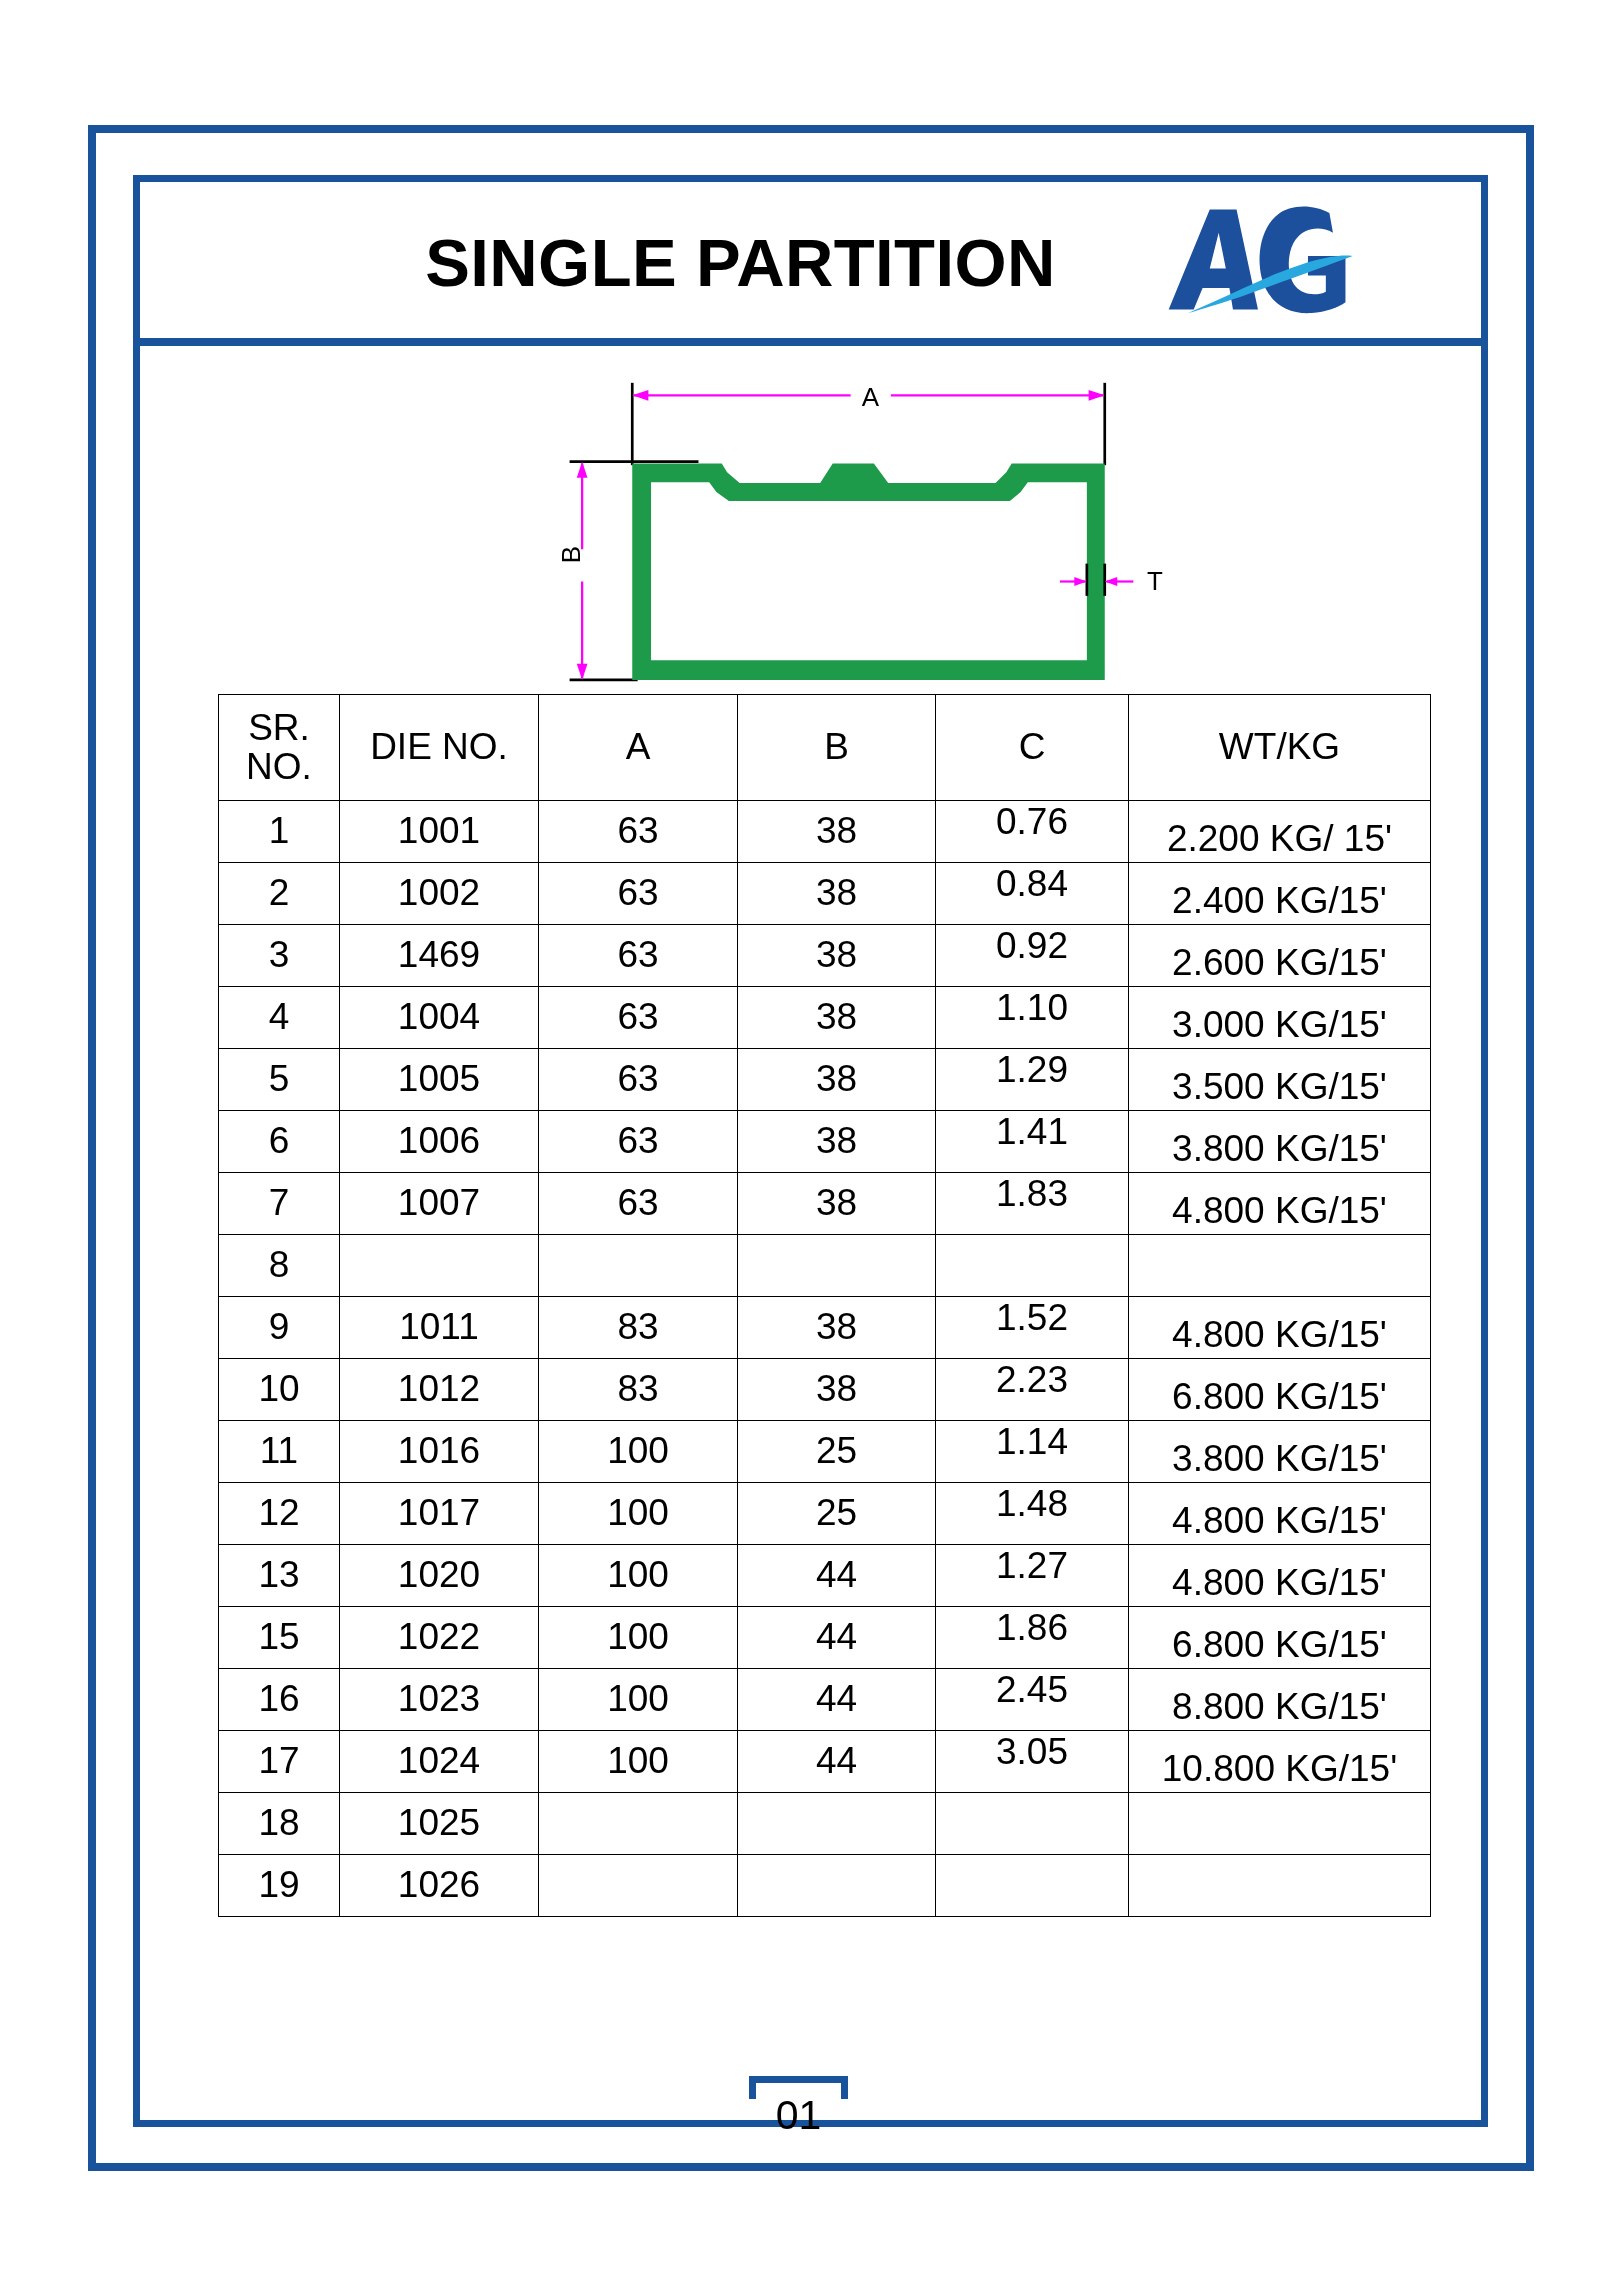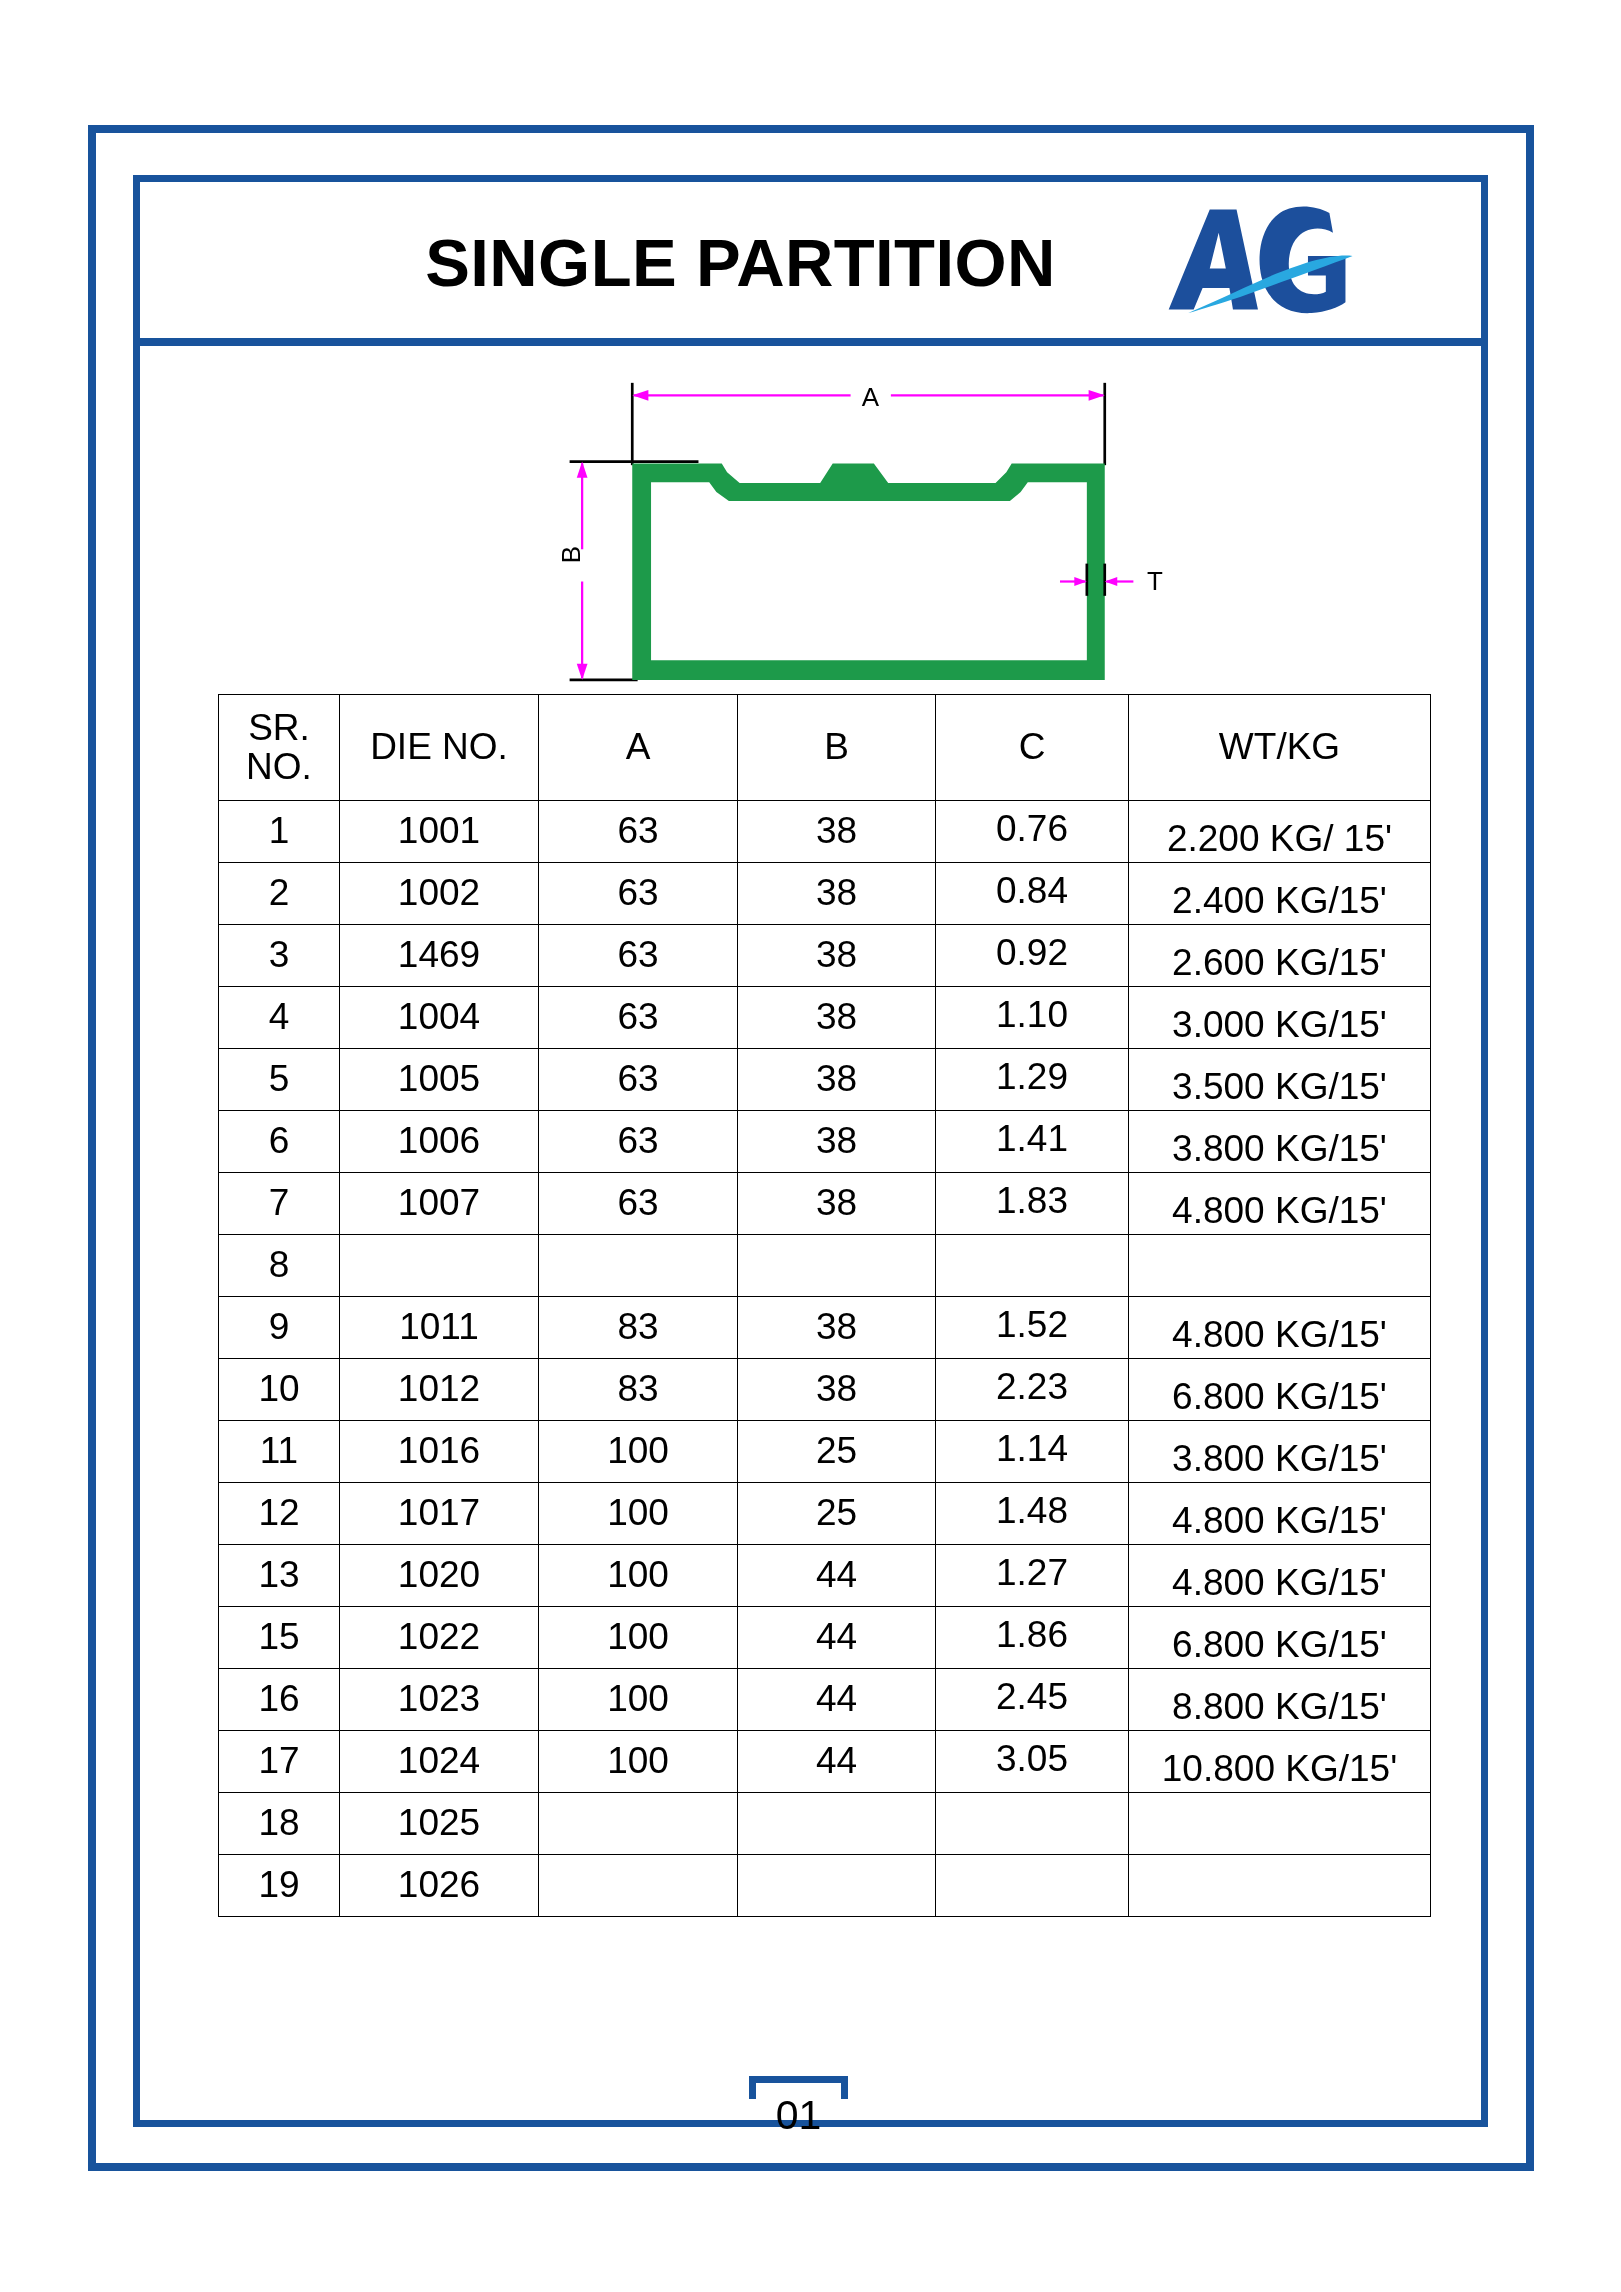--- a/index.html
+++ b/index.html
@@ -104,21 +104,21 @@
 
   
   .col-sr   { width: 121px; }
   .col-die  { width: 199px; }
   .col-a    { width: 199px; }
   .col-b    { width: 198px; }
   .col-c    { width: 193px; }
   .col-wt   { width: 302px; }
 
   
-  td.c-cell { vertical-align: top; padding-top: 9px; }
+  td.c-cell { vertical-align: top; padding-top: 2px; }
   td.wt-cell { vertical-align: bottom; padding-bottom: 3.6px; }
 
   
   .footer-tab {
     position: absolute;
     left: 749px;
     top: 2076px;
     width: 99px;
     height: 23px;
     border-left: 7.2px solid #18539C;

